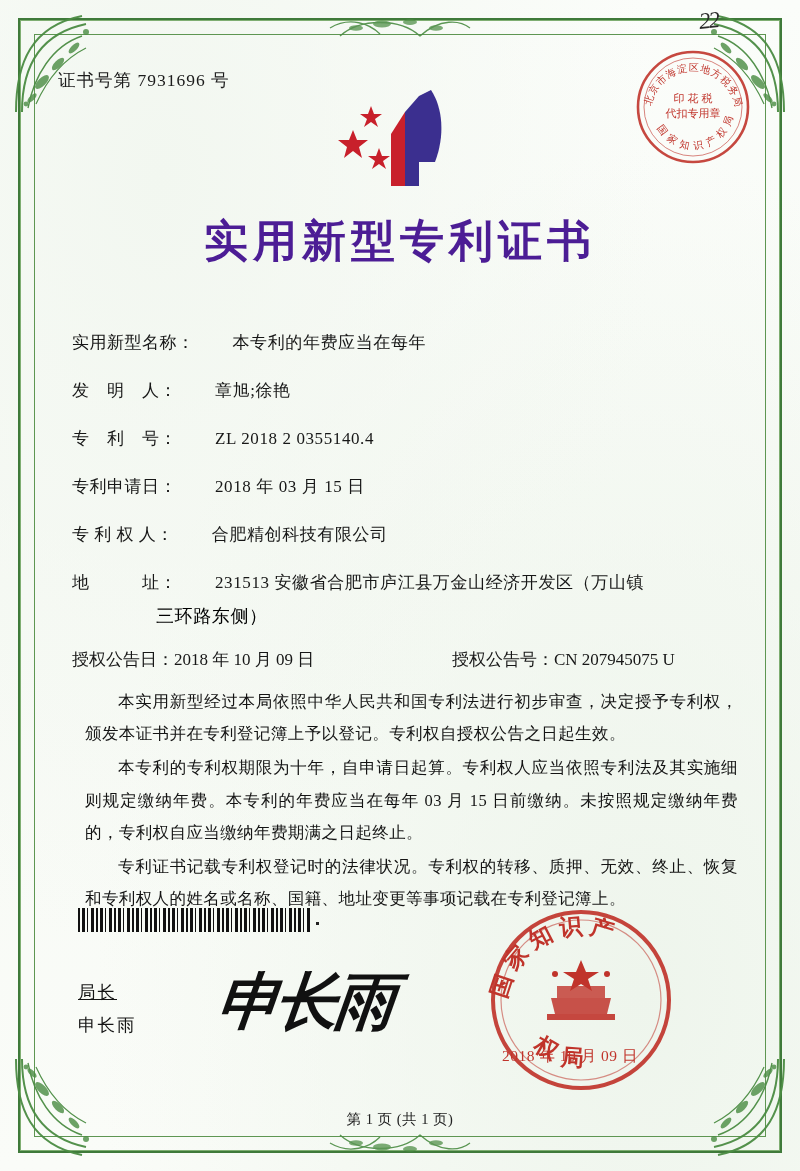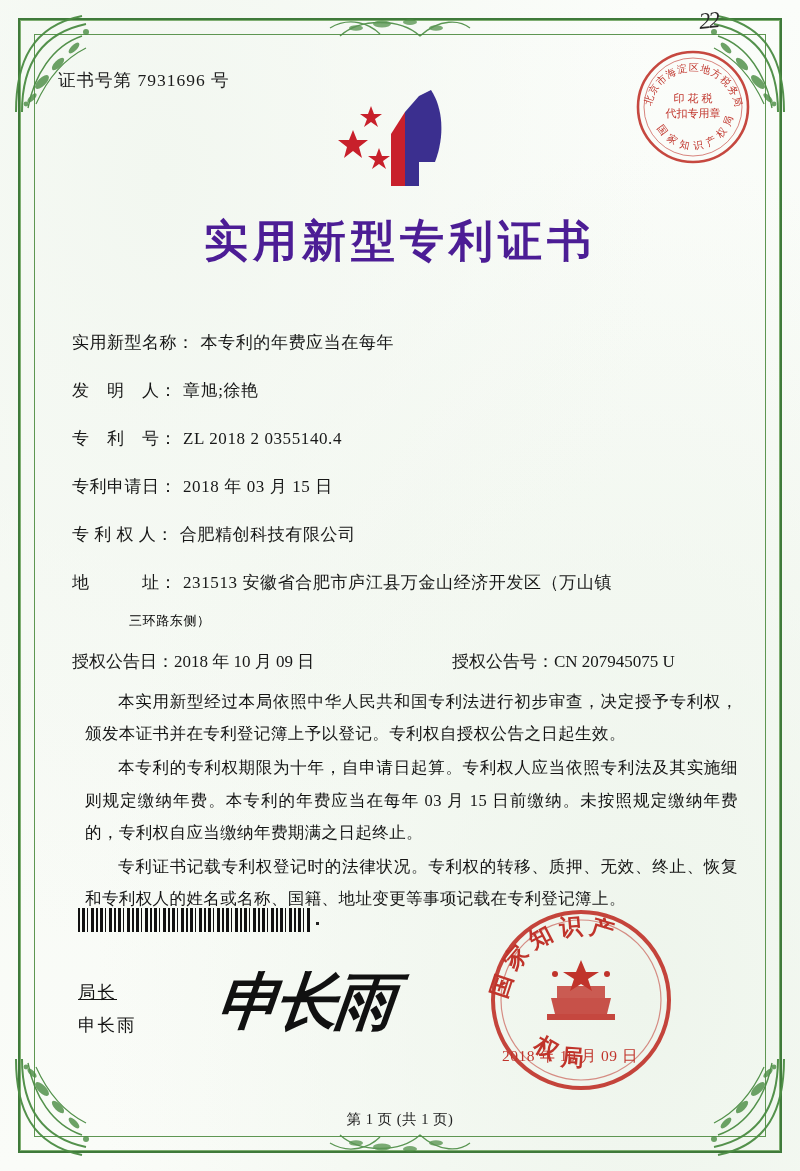--- a/index.html
+++ b/index.html
@@ -136,35 +136,36 @@
     right: 60px;
     top: 330px;
   }
   .field-row {
     display: flex;
     align-items: flex-start;
     margin-bottom: 22.5px;
     font-size: 17px;
     color: #171717;
     line-height: 1.5;
+    gap: 32px;
   }
   .field-label {
     flex: 0 0 auto;
     white-space: pre;
     letter-spacing: 0.5px;
   }
   .field-value {
     margin-left: 6px;
     letter-spacing: 0.6px;
   }
   .field-value2 {
-    margin-left: 57px;
+    margin-left: 84px;
     margin-top: 2px;
     letter-spacing: 0.6px;
-    font-size: 13px;
+    font-size: 18px;
   }
   .row-two-col {
     display: flex;
     align-items: baseline;
     margin-bottom: 29px;
     font-size: 17px;
     color: #171717;
   }
   .row-two-col .left { flex: 0 0 380px; }
   .row-two-col .right { flex: 1 1 auto; }
@@ -433,21 +434,21 @@
     </div>
     <div class="field-row">
       <span class="field-label">专利申请日：</span>
       <span class="field-value">2018 年 03 月 15 日</span>
     </div>
     <div class="field-row">
       <span class="field-label">专 利 权 人：</span>
       <span class="field-value">合肥精创科技有限公司</span>
     </div>
     <div>
-      <div class="field-row" style="margin-bottom:16px;">
+      <div class="field-row" style="margin-bottom:8px;">
         <span class="field-label">地　　　址：</span>
         <span class="field-value">231513 安徽省合肥市庐江县万金山经济开发区（万山镇</span>
       </div>
       <div class="field-value2">三环路东侧）</div>
     </div>
 
     <div class="row-two-col" style="margin-top:20px;">
       <div class="left">
         <span>授权公告日：</span><span>2018 年 10 月 09 日</span>
       </div>

